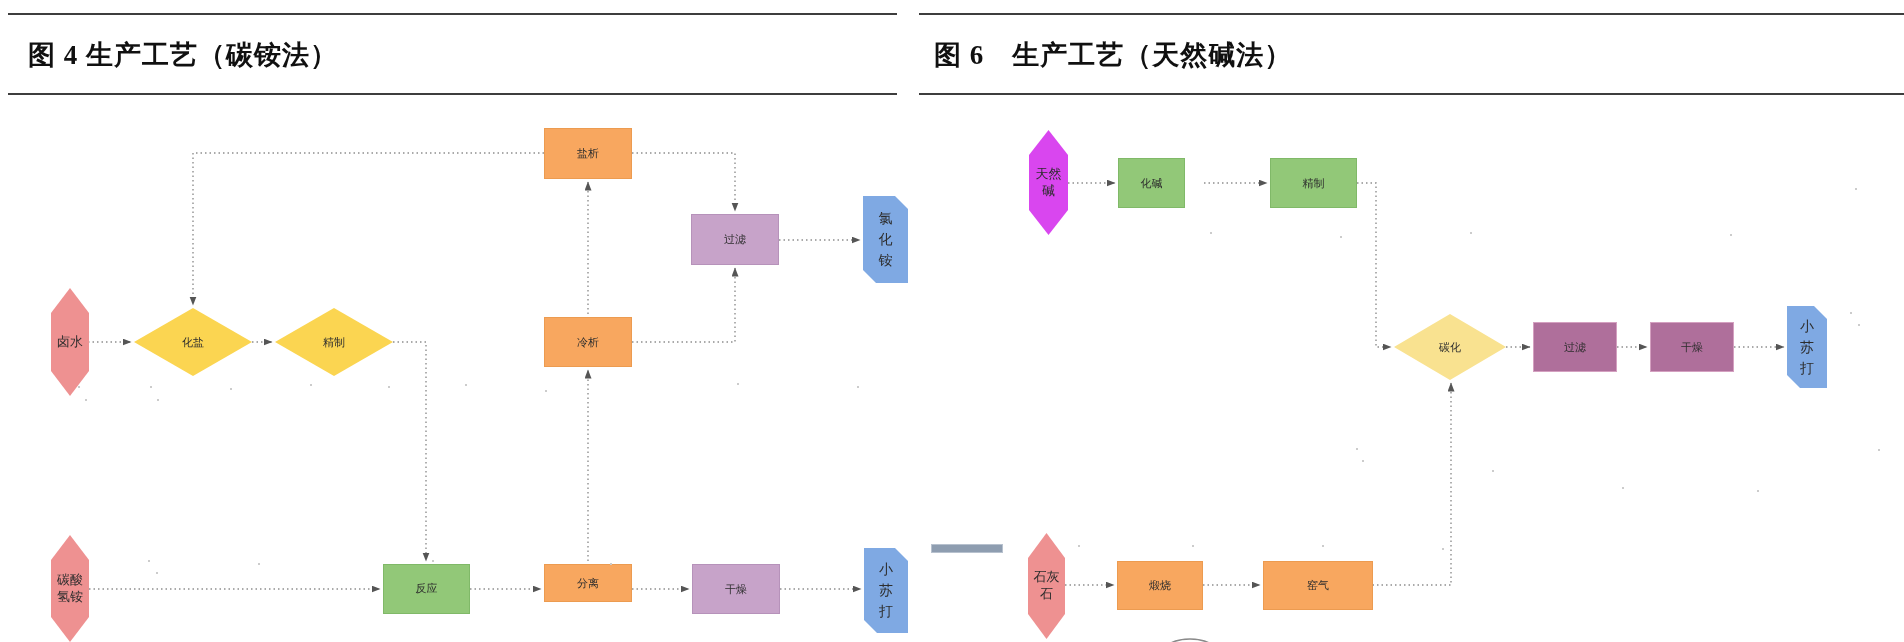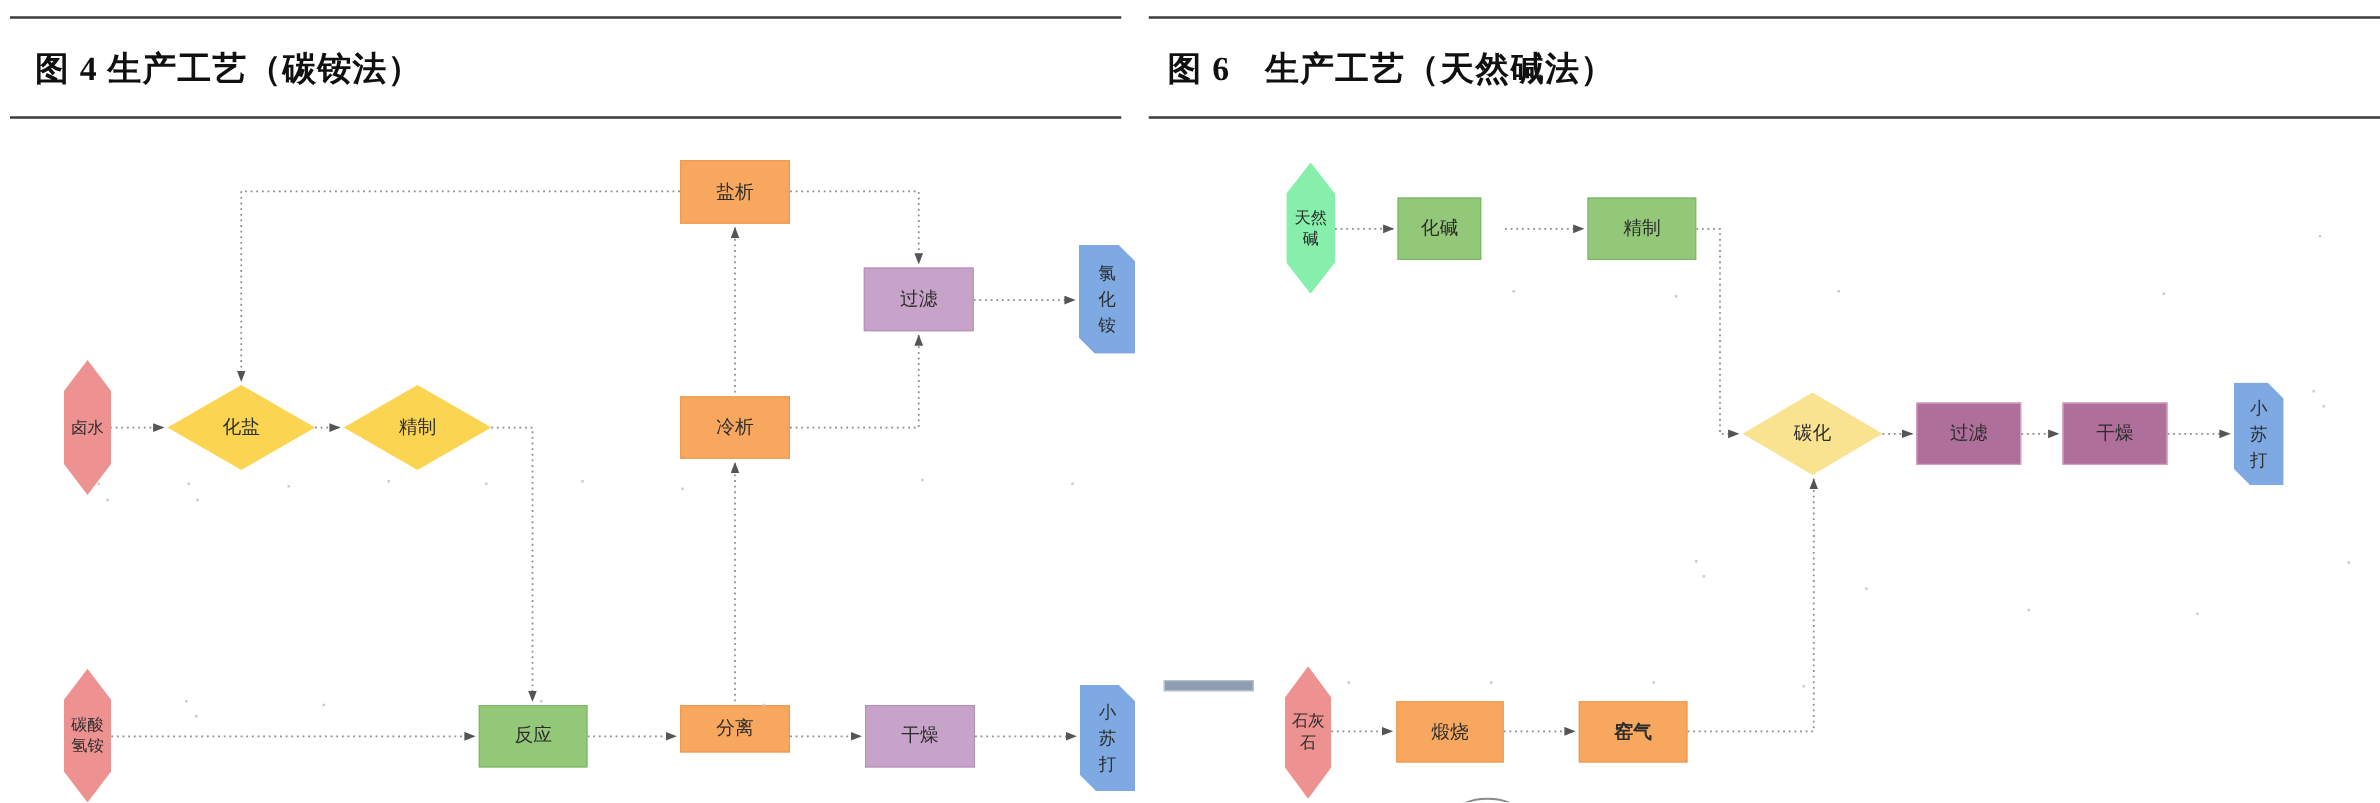--- a/index.html
+++ b/index.html
@@ -10,21 +10,21 @@
   .rule{position:absolute;height:2px;background:#3d3d3d;}
   .caption{
     position:absolute;font-family:"Liberation Serif",serif;font-weight:700;
     font-size:27px;color:#101010;letter-spacing:1px;white-space:nowrap;
   }
   #edge-layer{position:absolute;left:0;top:0;}
   #edge-layer polyline{fill:none;stroke:#8f8f8f;stroke-width:1.4;stroke-dasharray:1.5 3;}
   #edge-layer ellipse{fill:none;stroke:#8a8a8a;stroke-width:1.5;}
   .node{
     position:absolute;display:flex;align-items:center;justify-content:center;
-    text-align:center;color:#2d2d2d;font-size:15px;line-height:1.3;
+    text-align:center;color:#2d2d2d;font-size:11px;line-height:1.3;
     white-space:pre-line;box-sizing:border-box;
   }
   .node.rect{border:1px solid transparent;}
   .node.diamond{clip-path:polygon(50% 0,100% 50%,50% 100%,0 50%);}
   .node.hexagon{
     clip-path:polygon(50% 0,100% 25px,100% calc(100% - 25px),50% 100%,0 calc(100% - 25px),0 25px);
     font-size:13px;line-height:1.3;
   }
   .node.card{
     clip-path:polygon(0 0,calc(100% - 13px) 0,100% 13px,100% 100%,13px 100%,0 calc(100% - 13px));
@@ -77,42 +77,42 @@
     </svg>
     <div class="node hexagon" style="left: 51px; top: 288px; width: 38px; height: 108px; background: rgb(238, 145, 145);">卤水</div>
     <div class="node diamond" style="left: 134px; top: 308px; width: 118px; height: 68px; background: rgb(251, 213, 81);">化盐</div>
     <div class="node diamond" style="left: 275px; top: 308px; width: 118px; height: 68px; background: rgb(251, 213, 81);">精制</div>
     <div class="node rect" style="left: 544px; top: 128px; width: 88px; height: 51px; background: rgb(248, 167, 95); border-color: rgb(236, 155, 80);">盐析</div>
     <div class="node rect" style="left: 691px; top: 214px; width: 88px; height: 51px; background: rgb(199, 163, 201); border-color: rgb(182, 146, 186);">过滤</div>
     <div class="node rect" style="left: 544px; top: 317px; width: 88px; height: 50px; background: rgb(248, 167, 95); border-color: rgb(236, 155, 80);">冷析</div>
     <div class="node card" style="left: 863px; top: 196px; width: 45px; height: 87px; background: rgb(127, 169, 227);">氯
 化
 铵</div>
-    <div class="node rect" style="left: 383px; top: 564px; width: 87px; height: 50px; background: rgb(146, 200, 120); border-color: rgb(128, 185, 104);">反应</div>
+    <div class="node rect" style="left: 383px; top: 564px; width: 87px; height: 50px; background: rgb(146, 200, 120); border-color: rgb(128, 185, 104); font-family: Liberation Mono, monospace;">反应</div>
     <div class="node rect" style="left: 544px; top: 564px; width: 88px; height: 38px; background: rgb(248, 167, 95); border-color: rgb(236, 155, 80);">分离</div>
     <div class="node rect" style="left: 692px; top: 564px; width: 88px; height: 50px; background: rgb(199, 163, 201); border-color: rgb(182, 146, 186);">干燥</div>
     <div class="node card" style="left: 864px; top: 548px; width: 44px; height: 85px; background: rgb(127, 169, 227);">小
 苏
 打</div>
     <div class="node hexagon" style="left: 51px; top: 535px; width: 38px; height: 107px; background: rgb(238, 145, 145);">碳酸
 氢铵</div>
-    <div class="node hexagon" style="left: 1029px; top: 130px; width: 39px; height: 105px; background: #86efac;">天然
+    <div class="node hexagon" style="left: 1029px; top: 130px; width: 39px; height: 105px; background: #d946ef;">天然
 碱</div>
     <div class="node rect" style="left: 1118px; top: 158px; width: 67px; height: 50px; background: rgb(146, 200, 120); border-color: rgb(128, 185, 104);">化碱</div>
     <div class="node rect" style="left: 1270px; top: 158px; width: 87px; height: 50px; background: rgb(146, 200, 120); border-color: rgb(128, 185, 104);">精制</div>
     <div class="node diamond" style="left: 1394px; top: 314px; width: 112px; height: 66px; background: rgb(249, 226, 144); text-align: center;">碳化</div>
     <div class="node rect" style="left: 1533px; top: 322px; width: 84px; height: 50px; background: rgb(175, 111, 155); border-color: rgb(212, 160, 192);">过滤</div>
     <div class="node rect" style="left: 1650px; top: 322px; width: 84px; height: 50px; background: rgb(175, 111, 155); border-color: rgb(212, 160, 192);">干燥</div>
     <div class="node card" style="left: 1787px; top: 306px; width: 40px; height: 82px; background: rgb(127, 169, 227);">小
 苏
 打</div>
     <div class="node hexagon" style="left: 1028px; top: 533px; width: 37px; height: 106px; background: rgb(238, 145, 145);">石灰
 石</div>
     <div class="node rect" style="left: 1117px; top: 561px; width: 86px; height: 49px; background: rgb(248, 167, 95); border-color: rgb(236, 155, 80);">煅烧</div>
-    <div class="node rect" style="left: 1263px; top: 561px; width: 87px; height: 49px; background: rgb(248, 167, 95); border-color: rgb(236, 155, 80); font-weight: bold;">窑气</div>
+    <div class="node rect" style="left: 1263px; top: 561px; width: 110px; height: 49px; background: rgb(248, 167, 95); border-color: rgb(236, 155, 80);">窑气</div>
     <div class="divider-bar" style="left: 931px; top: 544px; width: 72px; height: 9px; background: rgb(142, 157, 176); border-color: rgb(183, 193, 206);"></div>
     <div class="speck" style="left: 78px; top: 386px;"></div>
     <div class="speck" style="left: 85px; top: 399px;"></div>
     <div class="speck" style="left: 150px; top: 386px;"></div>
     <div class="speck" style="left: 157px; top: 399px;"></div>
     <div class="speck" style="left: 230px; top: 388px;"></div>
     <div class="speck" style="left: 310px; top: 384px;"></div>
     <div class="speck" style="left: 388px; top: 386px;"></div>
     <div class="speck" style="left: 465px; top: 384px;"></div>
     <div class="speck" style="left: 545px; top: 390px;"></div>

